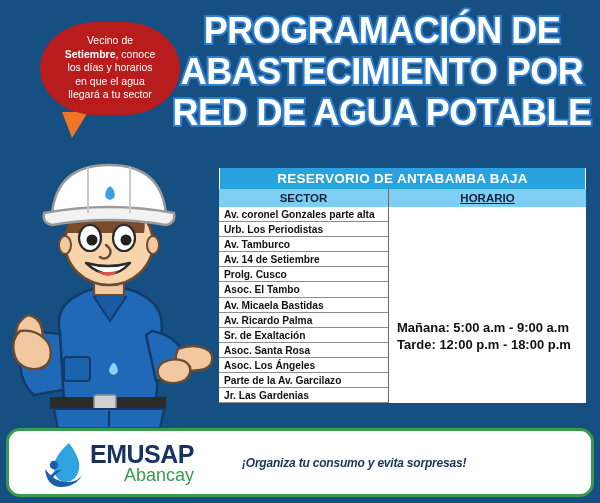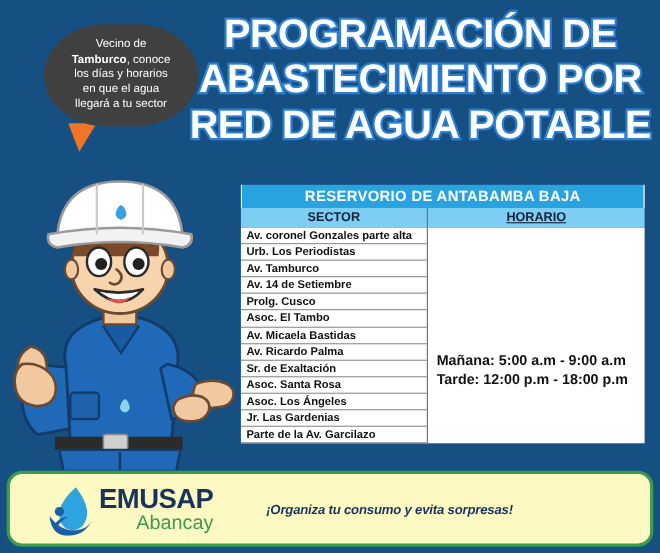--- a/index.html
+++ b/index.html
@@ -6,21 +6,21 @@
   body{
     width:600px;height:503px;overflow:hidden;
     font-family:"Liberation Sans", sans-serif;
     background:#164f82;position:relative;
   }
   #poster{position:absolute;inset:0;background:#164f82;}
 
   
   .bubble{
     position:absolute;left:40px;top:22px;width:140px;
-    background:#404040;border-radius:70px/58px;
+    background:#b91c1c;border-radius:70px/58px;
     padding:12px 10px 13px 10px;box-sizing:border-box;
     text-align:center;color:#ffffff;font-size:10.5px;line-height:13.6px;
     z-index:6;
   }
   .bubble b{font-weight:bold;}
   .bubble-tail{
     position:absolute;left:62px;top:112px;width:0;height:0;
     border-left:10px solid transparent;border-right:16px solid transparent;
     border-top:26px solid #f07526;z-index:5;
   }
@@ -70,21 +70,21 @@
   }
   .srow:last-child{border-bottom:1px solid #8d8d8d;}
   .sched{
     position:absolute;left:8px;top:112px;width:100%;
     font-size:13px;font-weight:bold;color:#111111;line-height:17px;
   }
 
   
   .footer{
     position:absolute;left:6px;top:428px;width:588px;height:69px;
-    background:#fef9c3;border-radius:14px;border:3px solid #3a9b4e;
+    background:#ffffff;border-radius:14px;border:3px solid #3a9b4e;
     box-sizing:border-box;z-index:7;display:flex;align-items:center;
   }
   .logo{margin-left:30px;display:flex;align-items:center;}
   .logo-txt{margin-left:3px;line-height:1;}
   .logo-emusap{
     font-size:25px;font-weight:bold;color:#18335e;letter-spacing:-.5px;display:block;
   }
   .logo-abancay{
     font-size:18px;color:#3a9b4e;display:block;text-align:right;margin-top:-1px;
   }
@@ -100,21 +100,21 @@
 
   <div class="titles">
     <div class="tline">PROGRAMACIÓN DE</div>
     <div class="tline">ABASTECIMIENTO  POR</div>
     <div class="tline">RED  DE AGUA POTABLE</div>
   </div>
 
   <div class="bubble-tail"></div>
   <div class="bubble">
     <span>Vecino de</span><br>
-    <b>Tamburco</b><span>, conoce</span><br>
+    <b>Setiembre</b><span>, conoce</span><br>
     <span>los días y horarios</span><br>
     <span>en que el agua</span><br>
     <span>llegará a tu sector</span>
   </div>
 
   <svg class="mascot" viewBox="0 0 215 292">
 
     <path d="M30 196 q-14 14 -12 34 q2 20 14 30 l34 -6 l2 -54 z" fill="#2069b8" stroke="#123a6b" stroke-width="2.4"></path>
     <path d="M26 180 q-12 6 -12 20 q0 12 10 16 q8 3 14 -4 q4 -8 2 -18 q-2 -12 -14 -14 z" fill="#f2c8a0" stroke="#6b4a33" stroke-width="2.4"></path>
     <path d="M18 196 q-9 8 -6 22 q3 14 18 16 q14 1 18 -10 q3 -12 -5 -20 q-10 -10 -25 -8 z" fill="#f2c8a0" stroke="#6b4a33" stroke-width="2.4"></path>
@@ -177,22 +177,22 @@
         <div class="srow">Urb. Los Periodistas</div>
         <div class="srow">Av. Tamburco</div>
         <div class="srow">Av. 14 de Setiembre</div>
         <div class="srow">Prolg. Cusco</div>
         <div class="srow">Asoc. El Tambo</div>
         <div class="srow">Av. Micaela Bastidas</div>
         <div class="srow">Av. Ricardo Palma</div>
         <div class="srow">Sr. de Exaltación</div>
         <div class="srow">Asoc. Santa Rosa</div>
         <div class="srow">Asoc. Los Ángeles</div>
+        <div class="srow">Parte de la Av. Garcilazo</div>
         <div class="srow">Jr. Las Gardenias</div>
-        <div class="srow">Parte de la Av. Garcilazo</div>
       </div>
       <div class="col-horario">
         <div class="sched">
           <div>Mañana: 5:00 a.m - 9:00 a.m</div>
           <div>Tarde: 12:00 p.m - 18:00 p.m</div>
         </div>
       </div>
     </div>
   </div>
 

